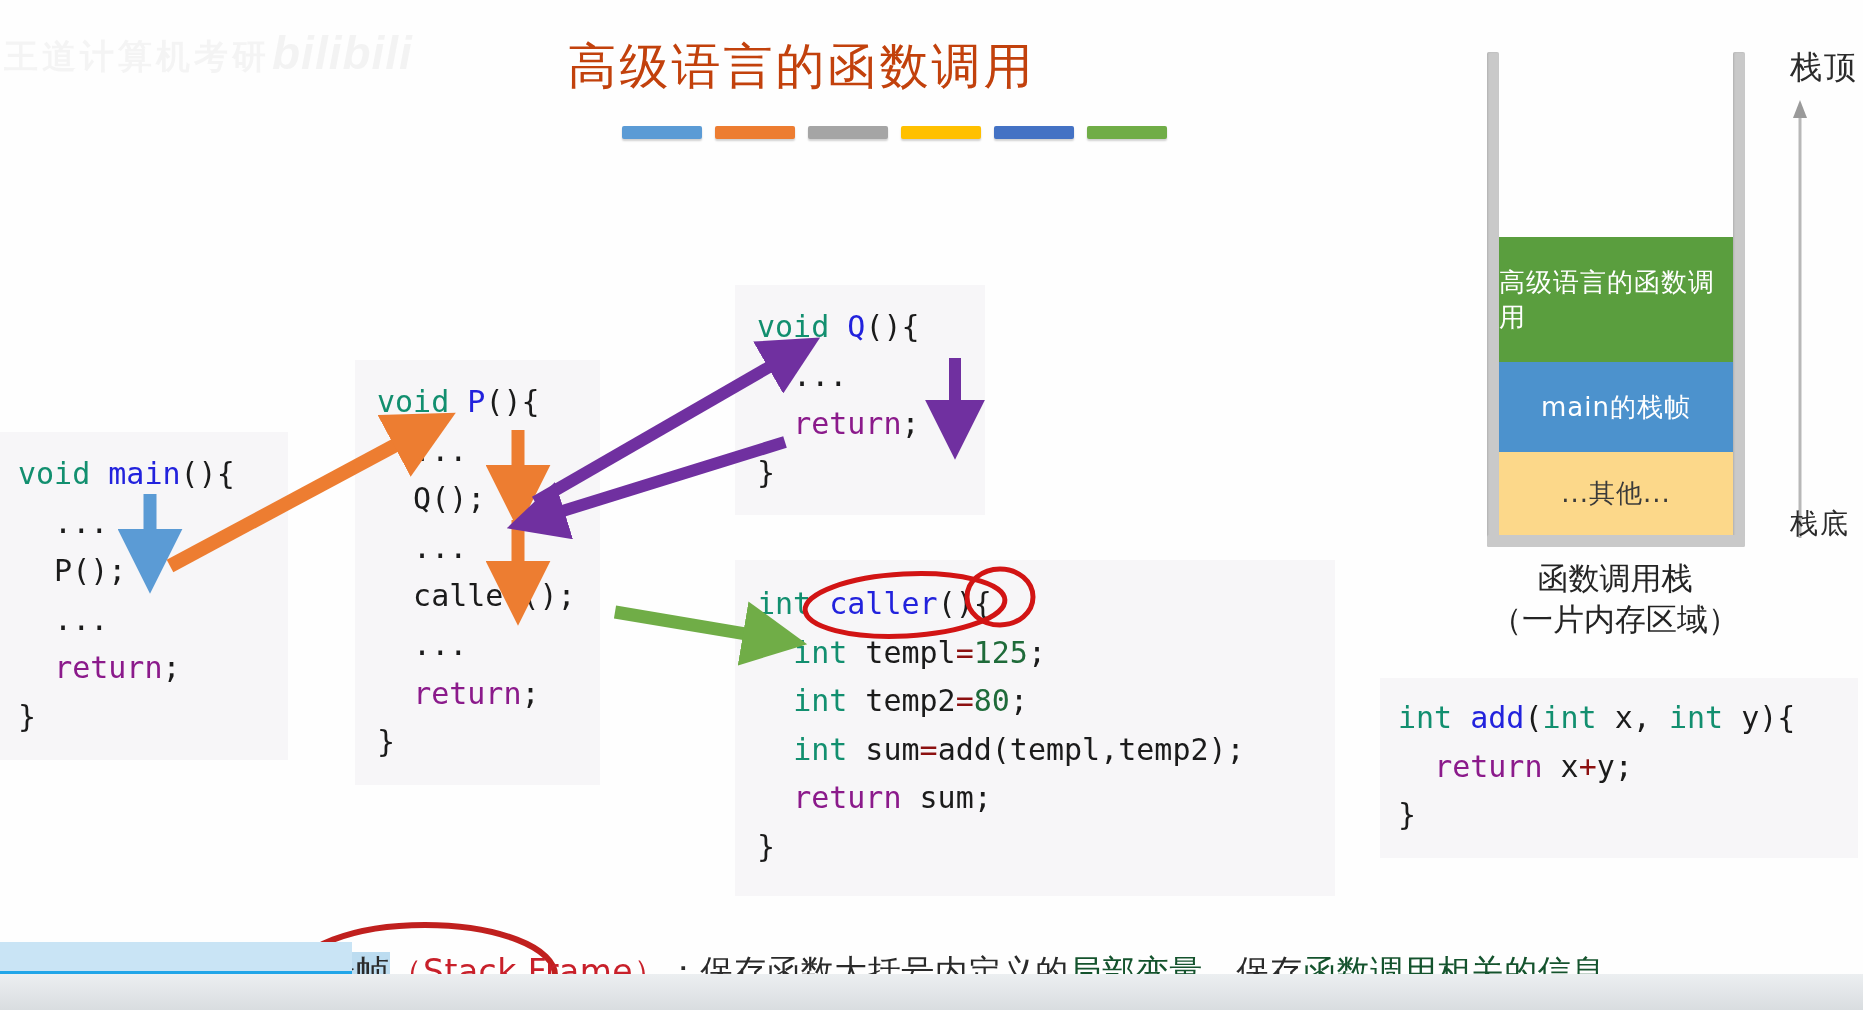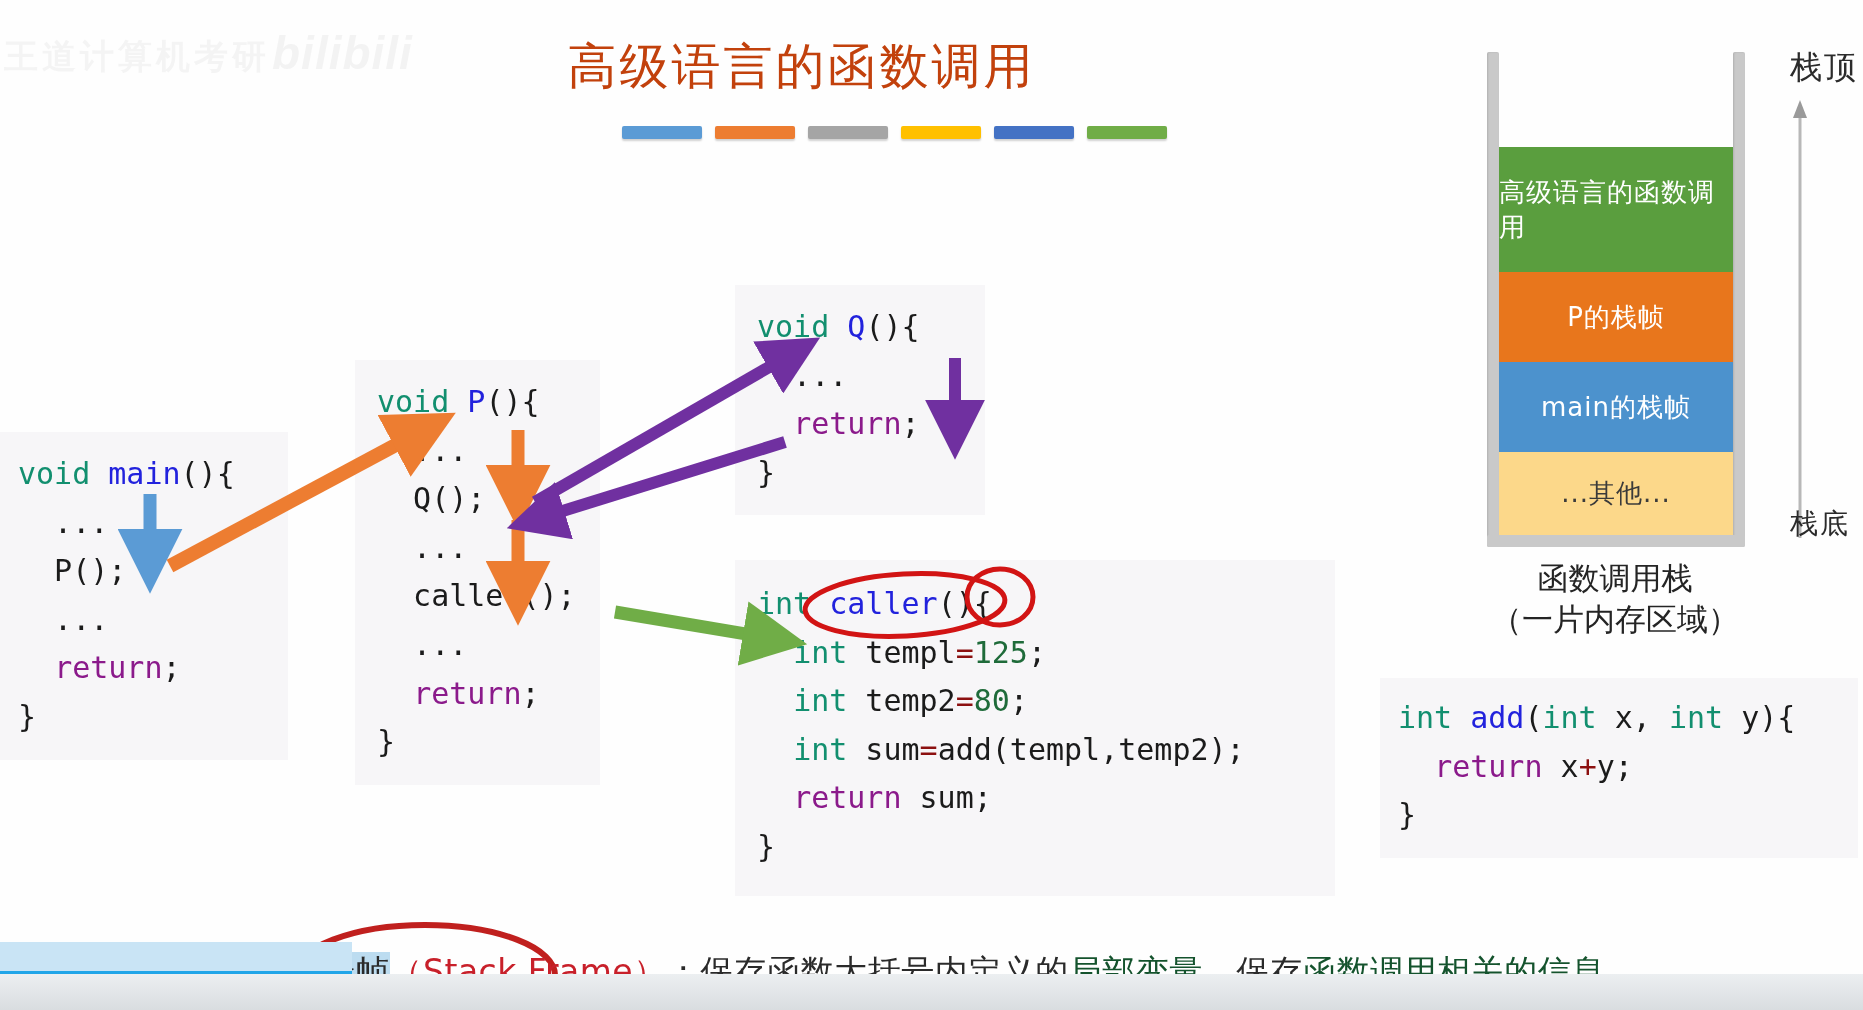--- a/index.html
+++ b/index.html
@@ -164,21 +164,20 @@
     <line x1="1800" y1="538" x2="1800" y2="110" stroke="#b8b8b8" stroke-width="3"></line>
     <path d="M1793,118 L1800,100 L1807,118 z" fill="#9a9a9a"></path>
   </svg>
 
   <div id="stack">
     <div class="stack-wall l"></div>
     <div class="stack-wall r"></div>
     <div class="stack-floor"></div>
     <div class="frames">
       <div class="frame" id="f-caller" style="background: rgb(90, 158, 62);">高级语言的函数调用</div>
-      <div class="frame" id="f-p" style="background: rgb(232, 118, 28);">P的栈帧</div>
       <div class="frame" id="f-main" style="background: rgb(76, 146, 205);">main的栈帧</div>
       <div class="frame" id="f-other" style="background: rgb(252, 216, 138);">...其他...</div>
     </div>
   </div>
   <div class="stack-top-lbl">栈顶</div>
   <div class="stack-bot-lbl">栈底</div>
   <div class="stack-cap">
     <div>函数调用栈</div>
     <div>（一片内存区域）</div>
   </div>

